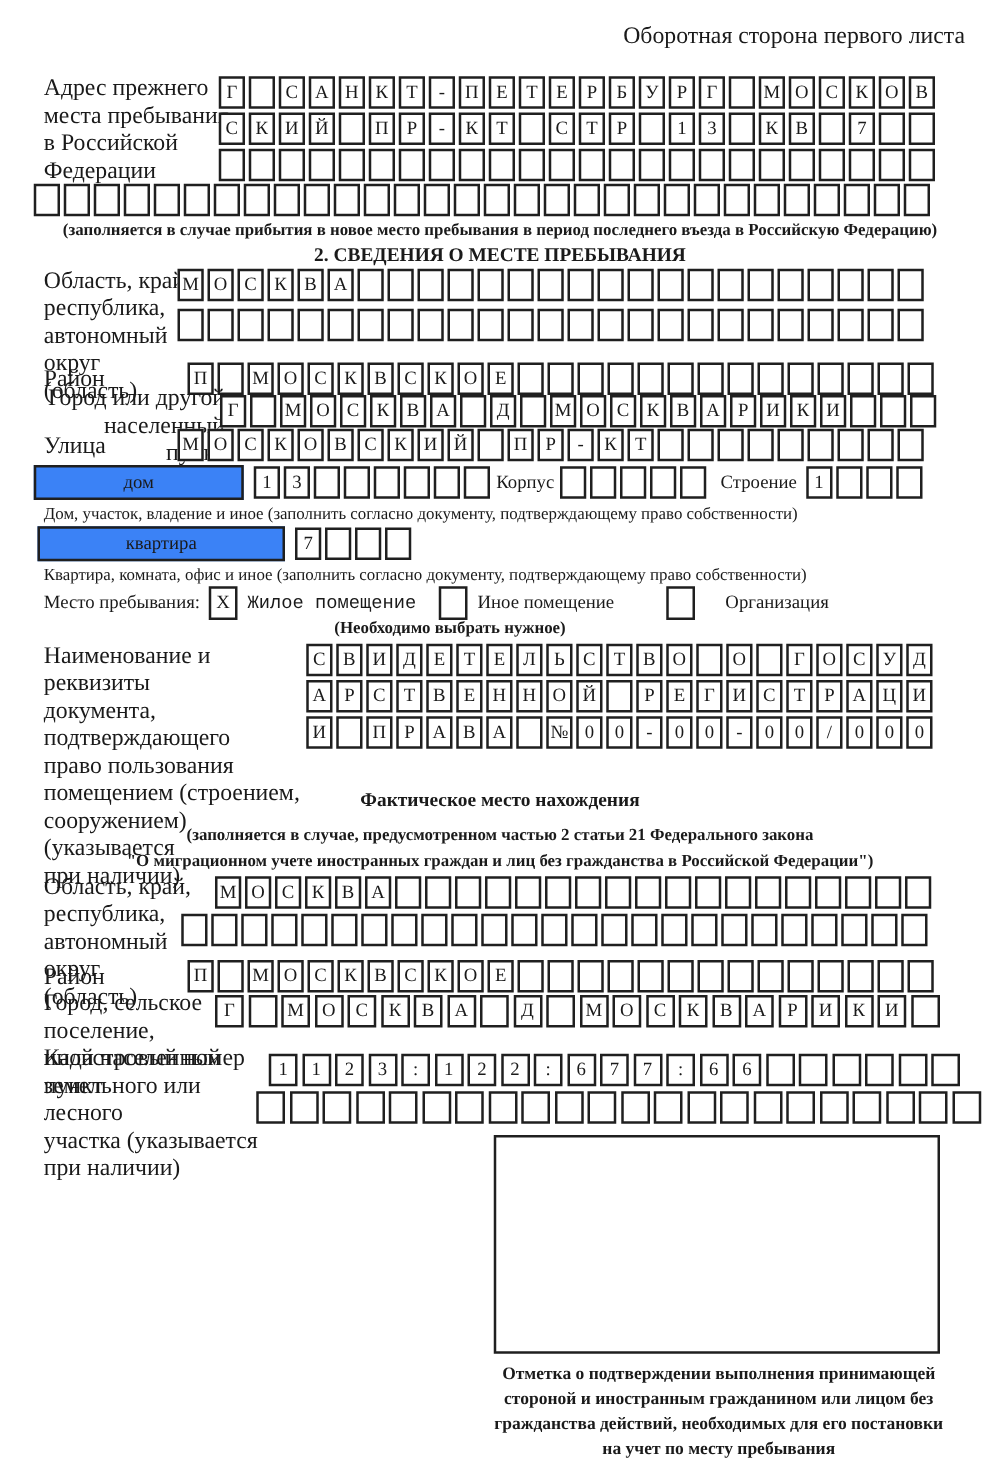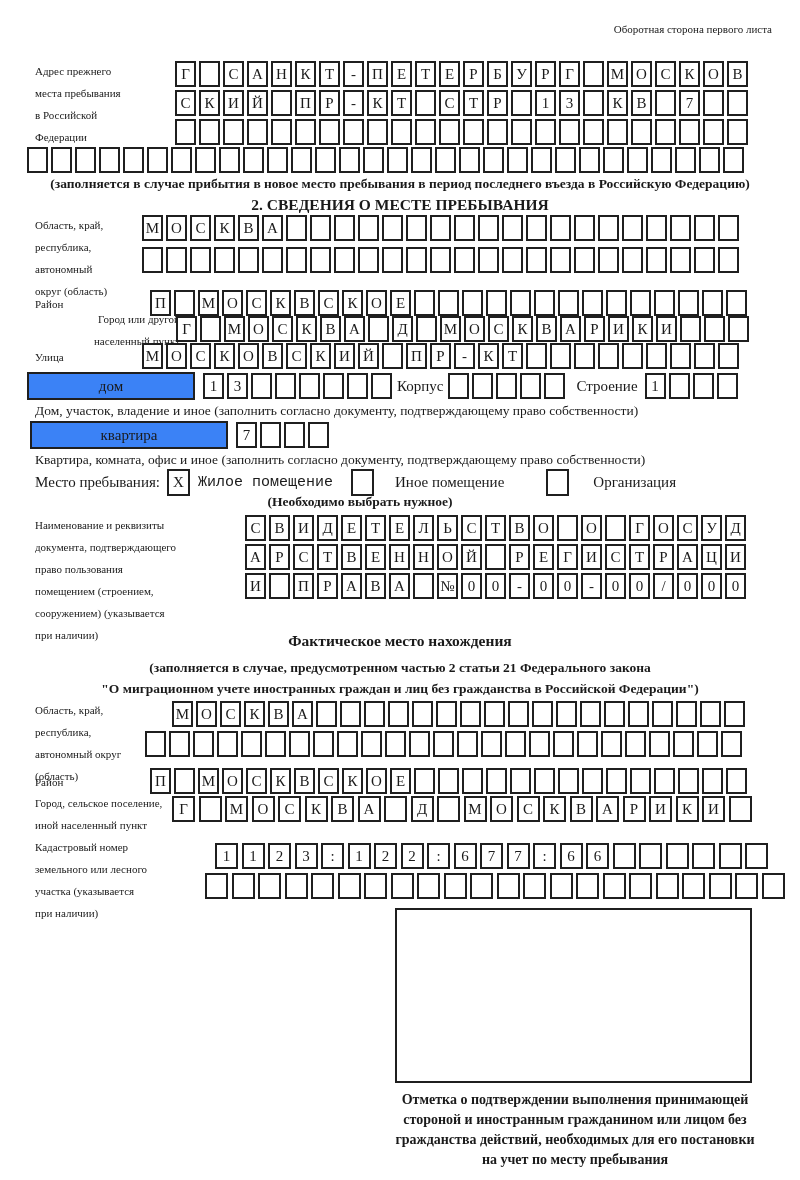--- a/index.html
+++ b/index.html
@@ -6,21 +6,21 @@
   .page{
     position:relative;
     width:800px;height:1180px;
     margin:0 auto;
     background:#ffffff;
     color:#1a1a1a;
     font-family:"Liberation Serif", "DejaVu Serif", serif;
     overflow:hidden;
   }
   .abs{position:absolute;}
-  .lbl{font-size:11px;line-height:22px;white-space:pre-line;}
+  .lbl{font-size:19px;line-height:22px;white-space:pre-line;}
   .note{font-size:13.5px;}
   .title{font-size:15.5px;font-weight:bold;}
   .center{text-align:center;font-weight:bold;}
   .right{text-align:right;}
 
   .cellrow{display:flex;white-space:nowrap;}
   .cell{
     width:21px;height:26px;
     box-sizing:border-box;
     border:2px solid #1f1f1f;
@@ -363,21 +363,21 @@
         <span class="cell"></span>
       </div>
   </div>
   <div class="abs note" style="top:452px;left:35px;">Квартира, комната, офис и иное (заполнить согласно документу, подтверждающему право собственности)</div>
 
   <div class="abs" style="top:469px;left:35px;display:flex;align-items:center;">
     <span class="inline-lbl">Место пребывания:</span>
     <span class="checkbox" style="margin-left:7px;">X</span>
     <span class="inline-lbl" style="margin-left:8px;font-family:Liberation Mono, monospace;">Жилое помещение</span>
     <span class="checkbox" style="margin-left:18px;"></span>
-    <span class="inline-lbl" style="margin-left:21px;">Иное помещение</span>
+    <span class="inline-lbl" style="margin-left:8px;">Иное помещение</span>
     <span class="checkbox" style="margin-left:42px;"></span>
     <span class="inline-lbl" style="margin-left:24px;">Организация</span>
   </div>
   <div class="abs note center" style="top:494px;left:160px;width:400px;">(Необходимо выбрать нужное)</div>
 
   <div class="abs lbl" style="top:514px;left:35px;width:215px;">Наименование и реквизиты
 документа, подтверждающего
 право пользования
 помещением (строением,
 сооружением) (указывается

